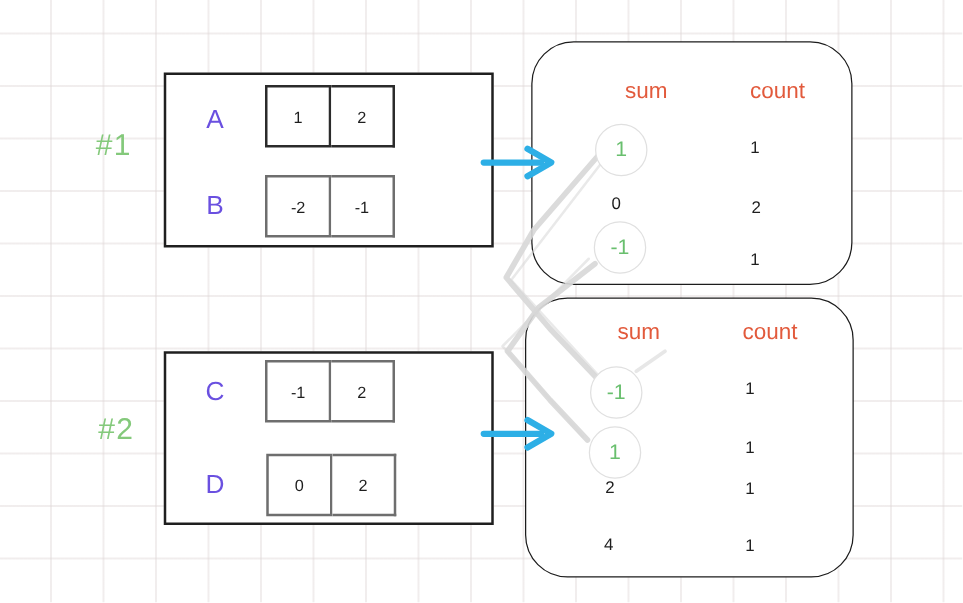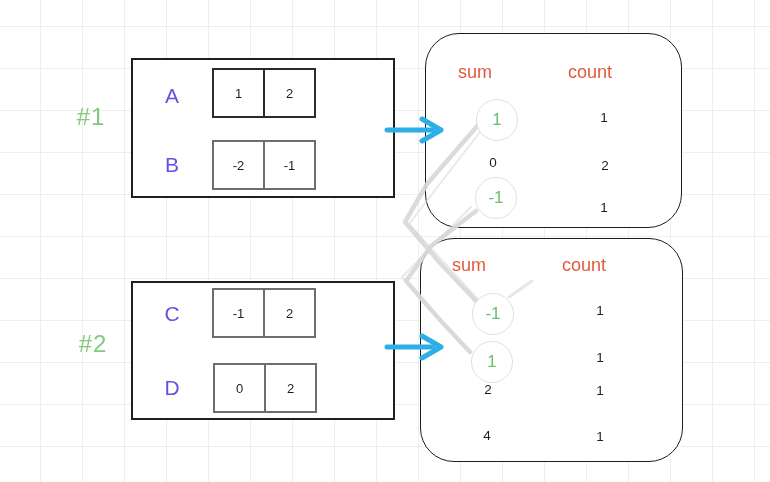--- a/index.html
+++ b/index.html
@@ -54,21 +54,21 @@
     background:#fff;
     display:flex;align-items:center;justify-content:center;
     font-size:13px;
     box-sizing:content-box;
   }
   .cells-dark .cell{border:2px solid #2b2b2b;}
   .cells-gray .cell{border:2px solid #6e6e6e;}
   .cellpair .cell + .cell{border-left-width:0;}
   .panel-header{
     position:absolute;
-    width:76px;text-align:left;
+    width:76px;text-align:right;
     font-size:18px;line-height:24px;
     color:#e25a3c;
   }
   .sum-circle{
     position:absolute;
     width:42px;height:42px;
     border:1.5px solid #e0e0e0;
     border-radius:50%;
     background:#ffffff;
     display:flex;align-items:center;justify-content:center;

